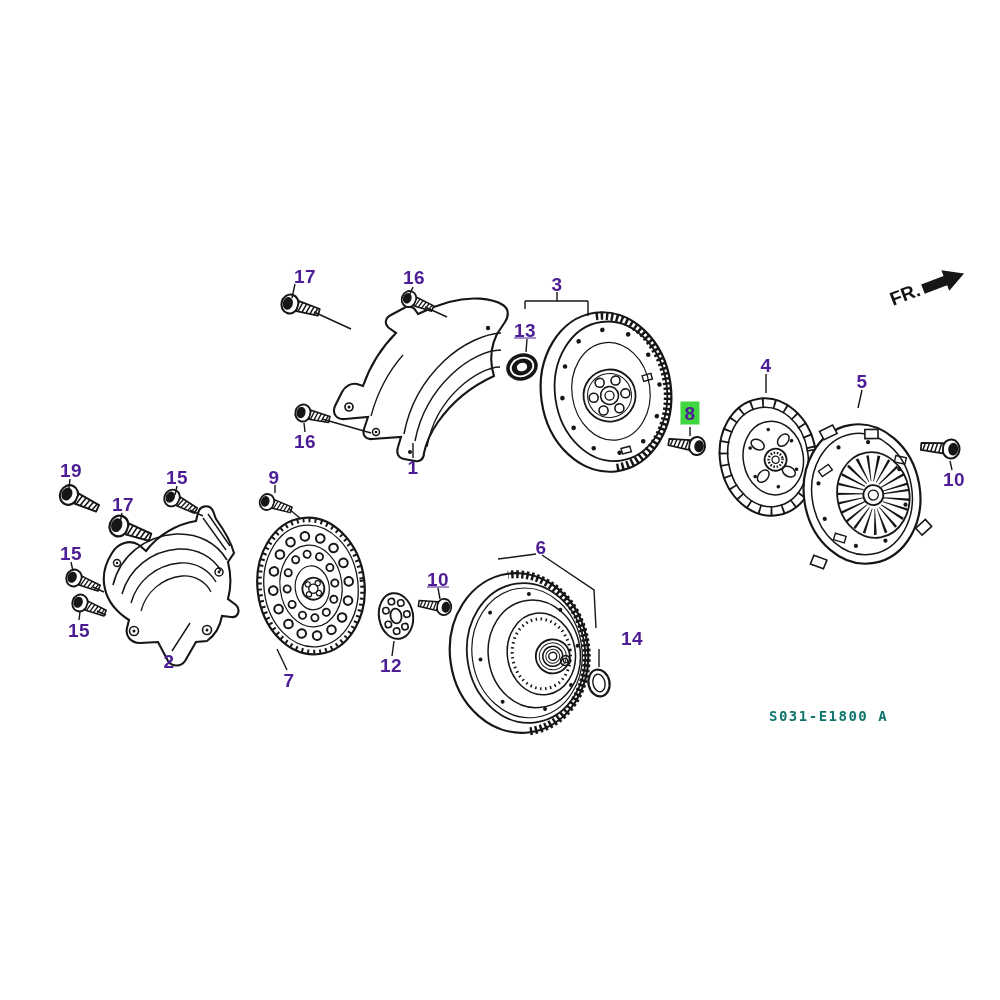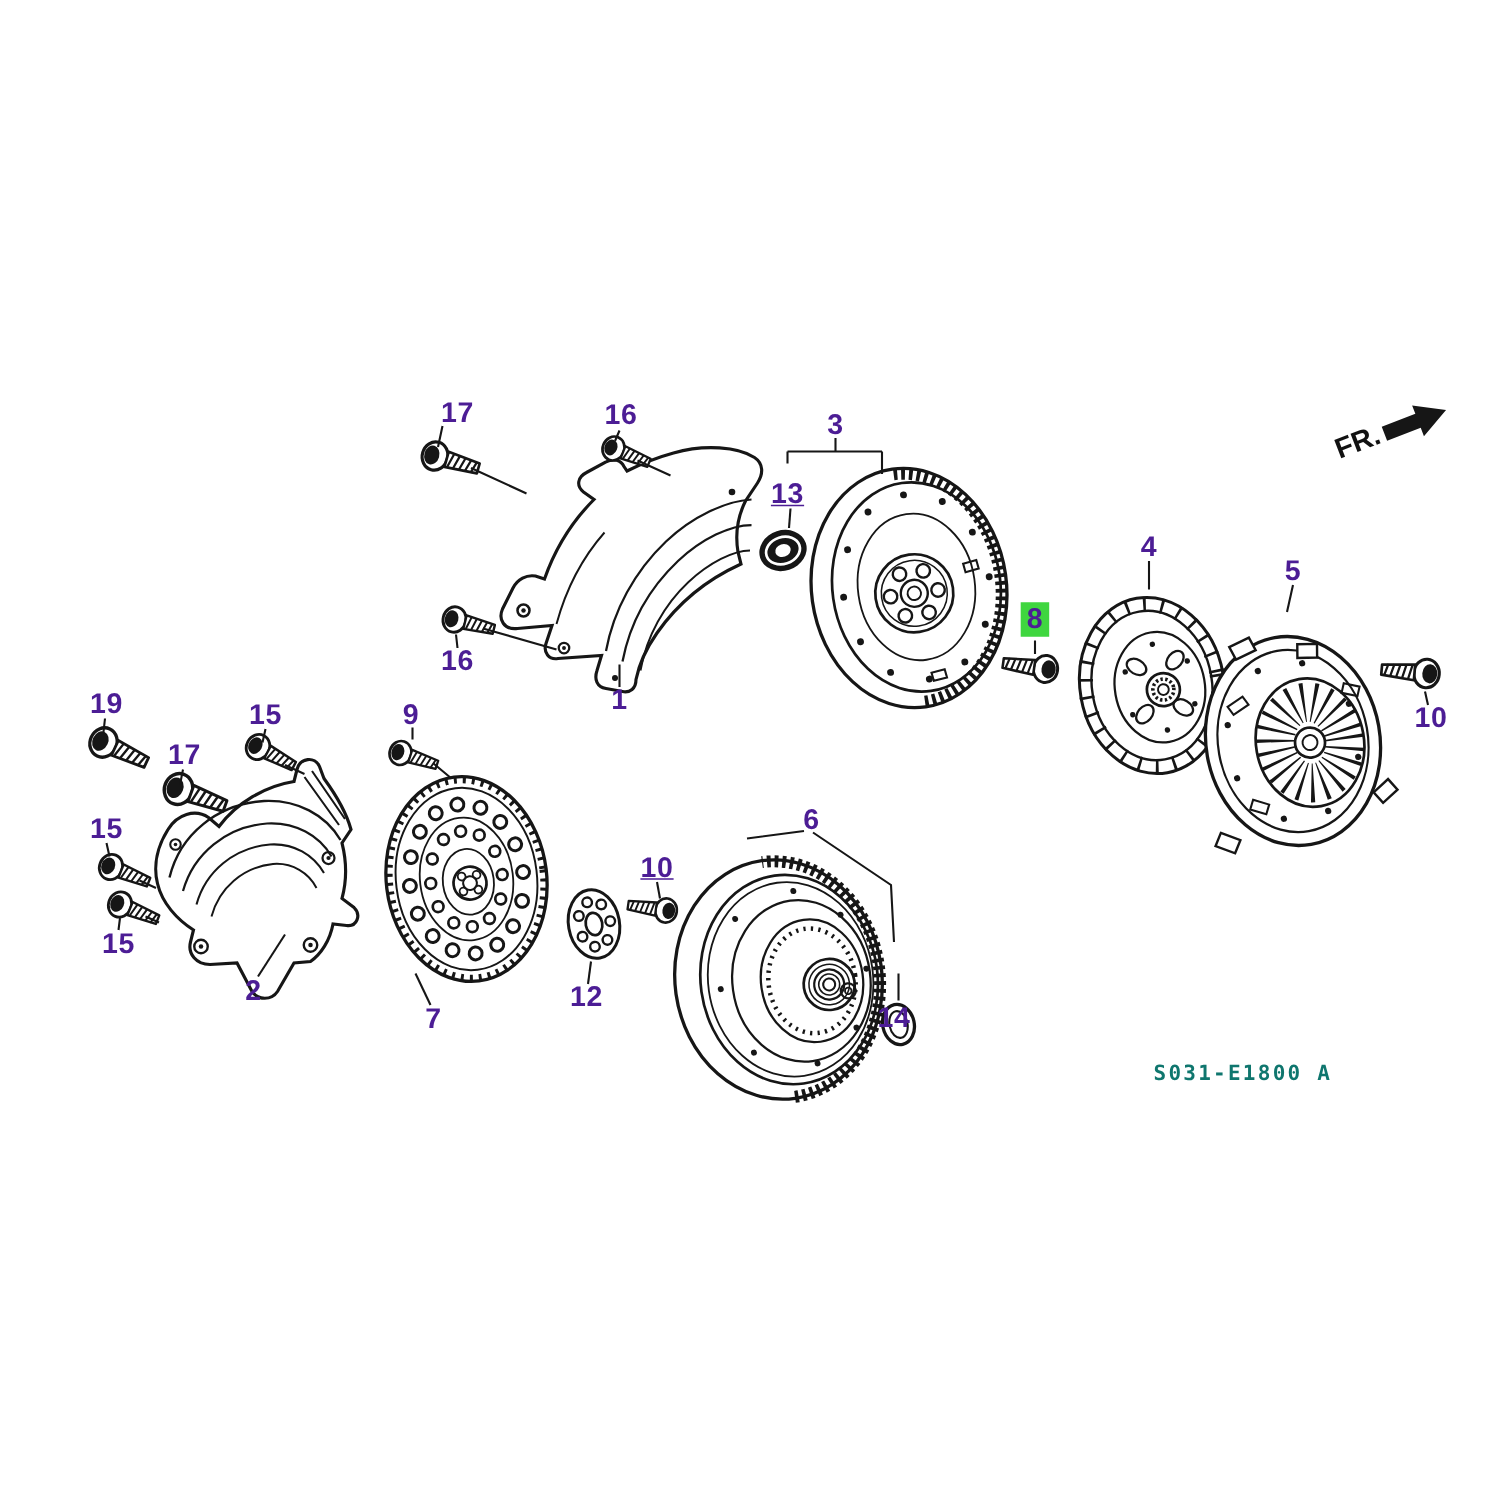--- a/index.html
+++ b/index.html
@@ -310,18 +310,18 @@
       <div class="callout" style="left: 177px; top: 477px;">15</div>
       <div class="callout" style="left: 123px; top: 504px;">17</div>
       <div class="callout" style="left: 71px; top: 553px;">15</div>
       <div class="callout" style="left: 79px; top: 630px;">15</div>
       <div class="callout" style="left: 169px; top: 661px;">2</div>
       <div class="callout" style="left: 274px; top: 477px;">9</div>
       <div class="callout" style="left: 289px; top: 680px;">7</div>
       <div class="callout" style="left: 391px; top: 665px; text-align: right;">12</div>
       <div class="callout" style="left: 438px; top: 579px; text-decoration: underline;">10</div>
       <div class="callout" style="left: 541px; top: 547px;">6</div>
-      <div class="callout" style="left: 596px; top: 638px; margin-top: 41px;">14</div>
+      <div class="callout" style="left: 632px; top: 638px;">14</div>
     </div>
 
 <div class="diagram-code">S031-E1800 A</div>
 
 </div>
 
 </body></html>

